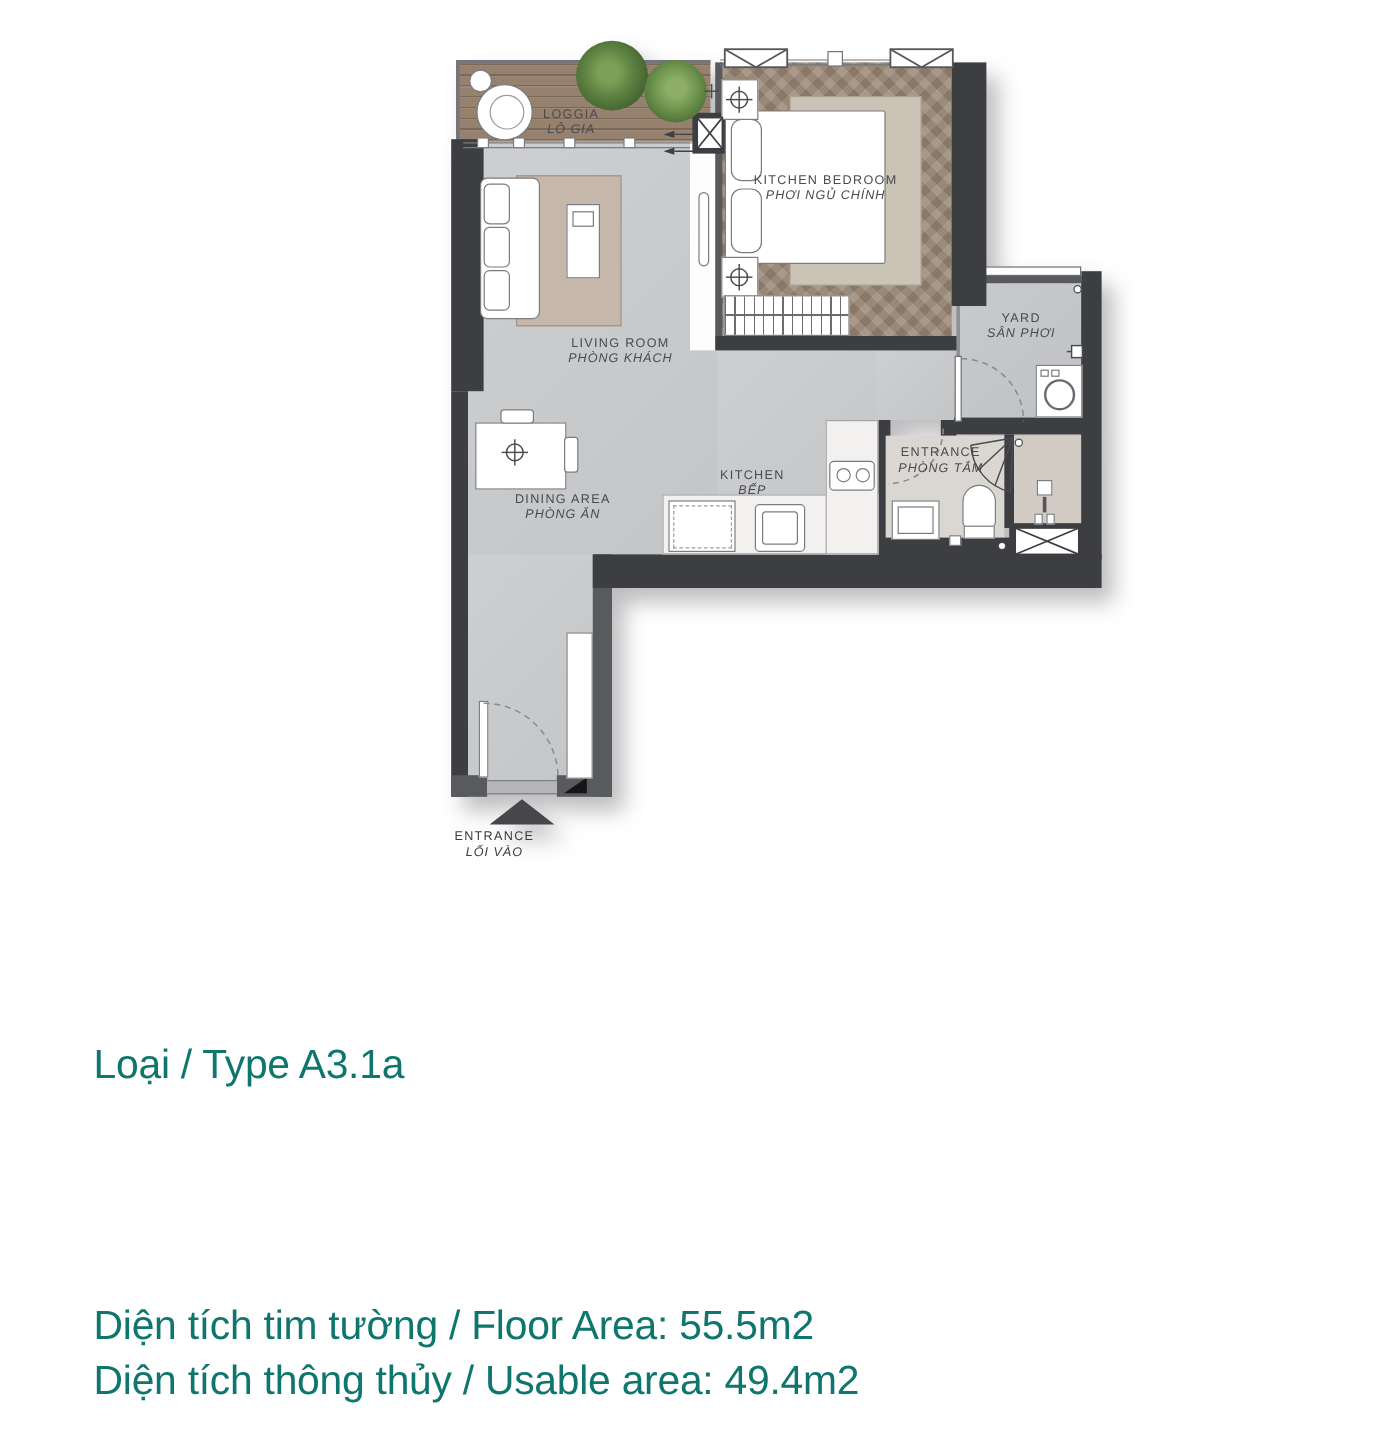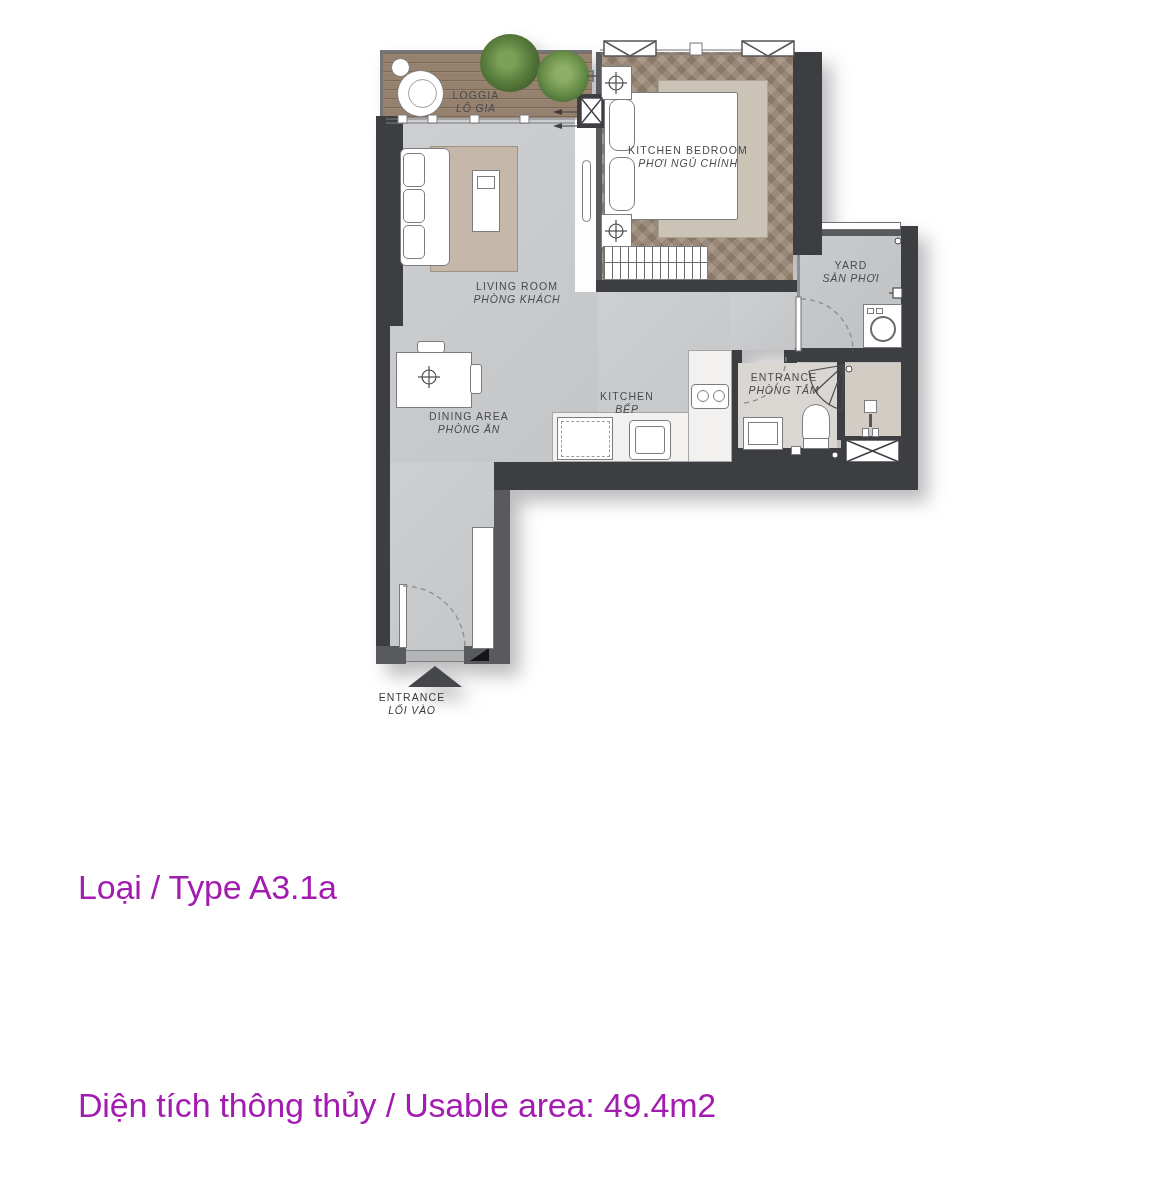--- a/index.html
+++ b/index.html
@@ -36,21 +36,21 @@
   .lbl{position:absolute;transform:translateX(-50%);text-align:center;font-size:10.5px;
        letter-spacing:1.1px;color:#4a4b4e;line-height:13px;white-space:nowrap;}
   .lbl .vi{display:block;font-style:italic;letter-spacing:0.8px;}
   
   .tri-entrance{position:absolute;width:0;height:0;border-left:27px solid transparent;
                 border-right:27px solid transparent;border-bottom:21px solid #46474a;}
   .tri-marker{position:absolute;width:0;height:0;border-left:19px solid transparent;
               border-bottom:13px solid #151517;}
   .threshold{position:absolute;background:#b4b5b7;border-top:1px solid #7d7e80;border-bottom:1px solid #7d7e80;box-sizing:border-box;}
   
-  .info-line{color:#a21caf;font-size:34px;letter-spacing:-0.2px;white-space:nowrap;}
+  .info-line{color:#0f766e;font-size:34px;letter-spacing:-0.2px;white-space:nowrap;}
   #info-type{position:absolute;left:78px;top:868px;}
   #info-layout{position:absolute;left:78px;top:952px;line-height:45px;}
   #info-area{position:absolute;left:78px;top:1082px;line-height:46px;}
 </style>
 </head>
 <body>
 
 <div class="page">
 
   <div id="plan-base">
@@ -278,16 +278,17 @@
       <span class="vi">LỐI VÀO</span>
     </div>
   </div>
 
   <div id="info-type" class="info-line">Loại / Type A3.1a</div>
 
   <div id="info-layout">
   </div>
 
   <div id="info-area">
+    <div class="info-line">Diện tích tim tường / Floor Area: 55.5m2</div>
     <div class="info-line">Diện tích thông thủy / Usable area: 49.4m2</div>
   </div>
 
 </div>
 
 </body></html>

